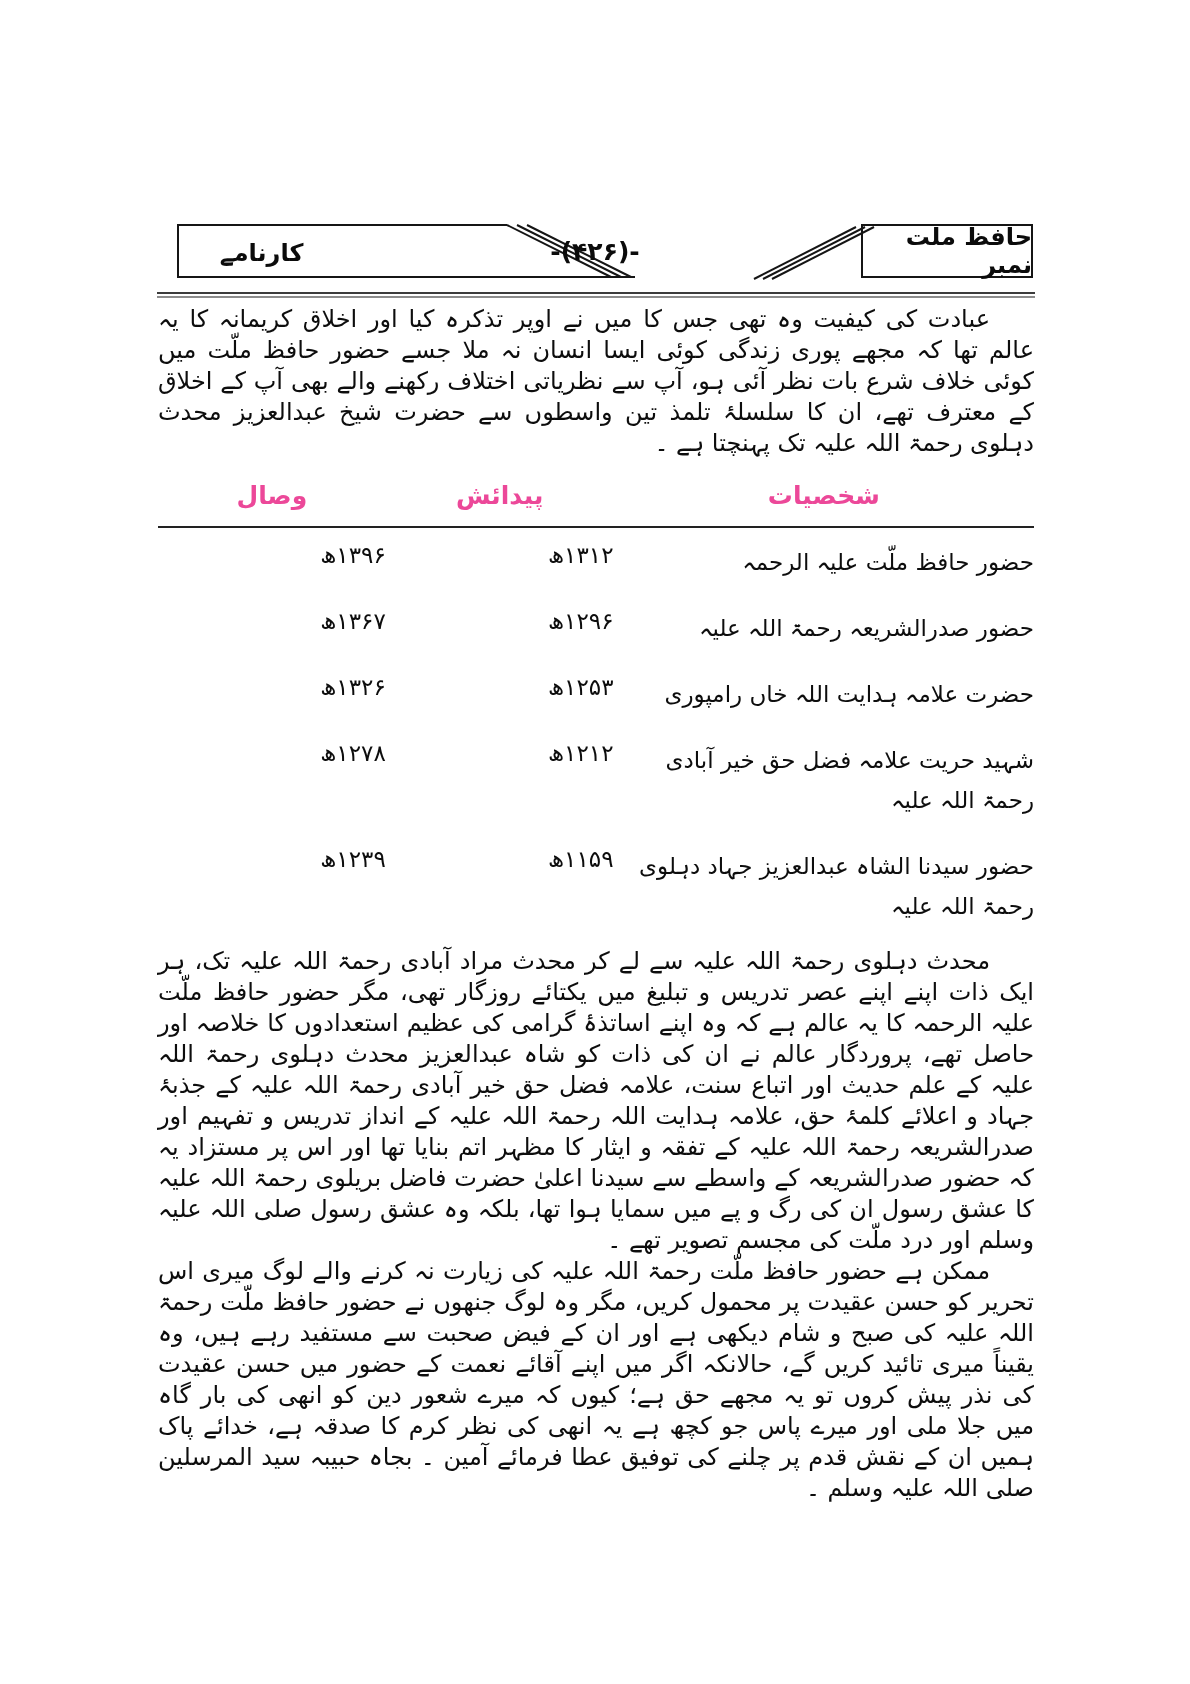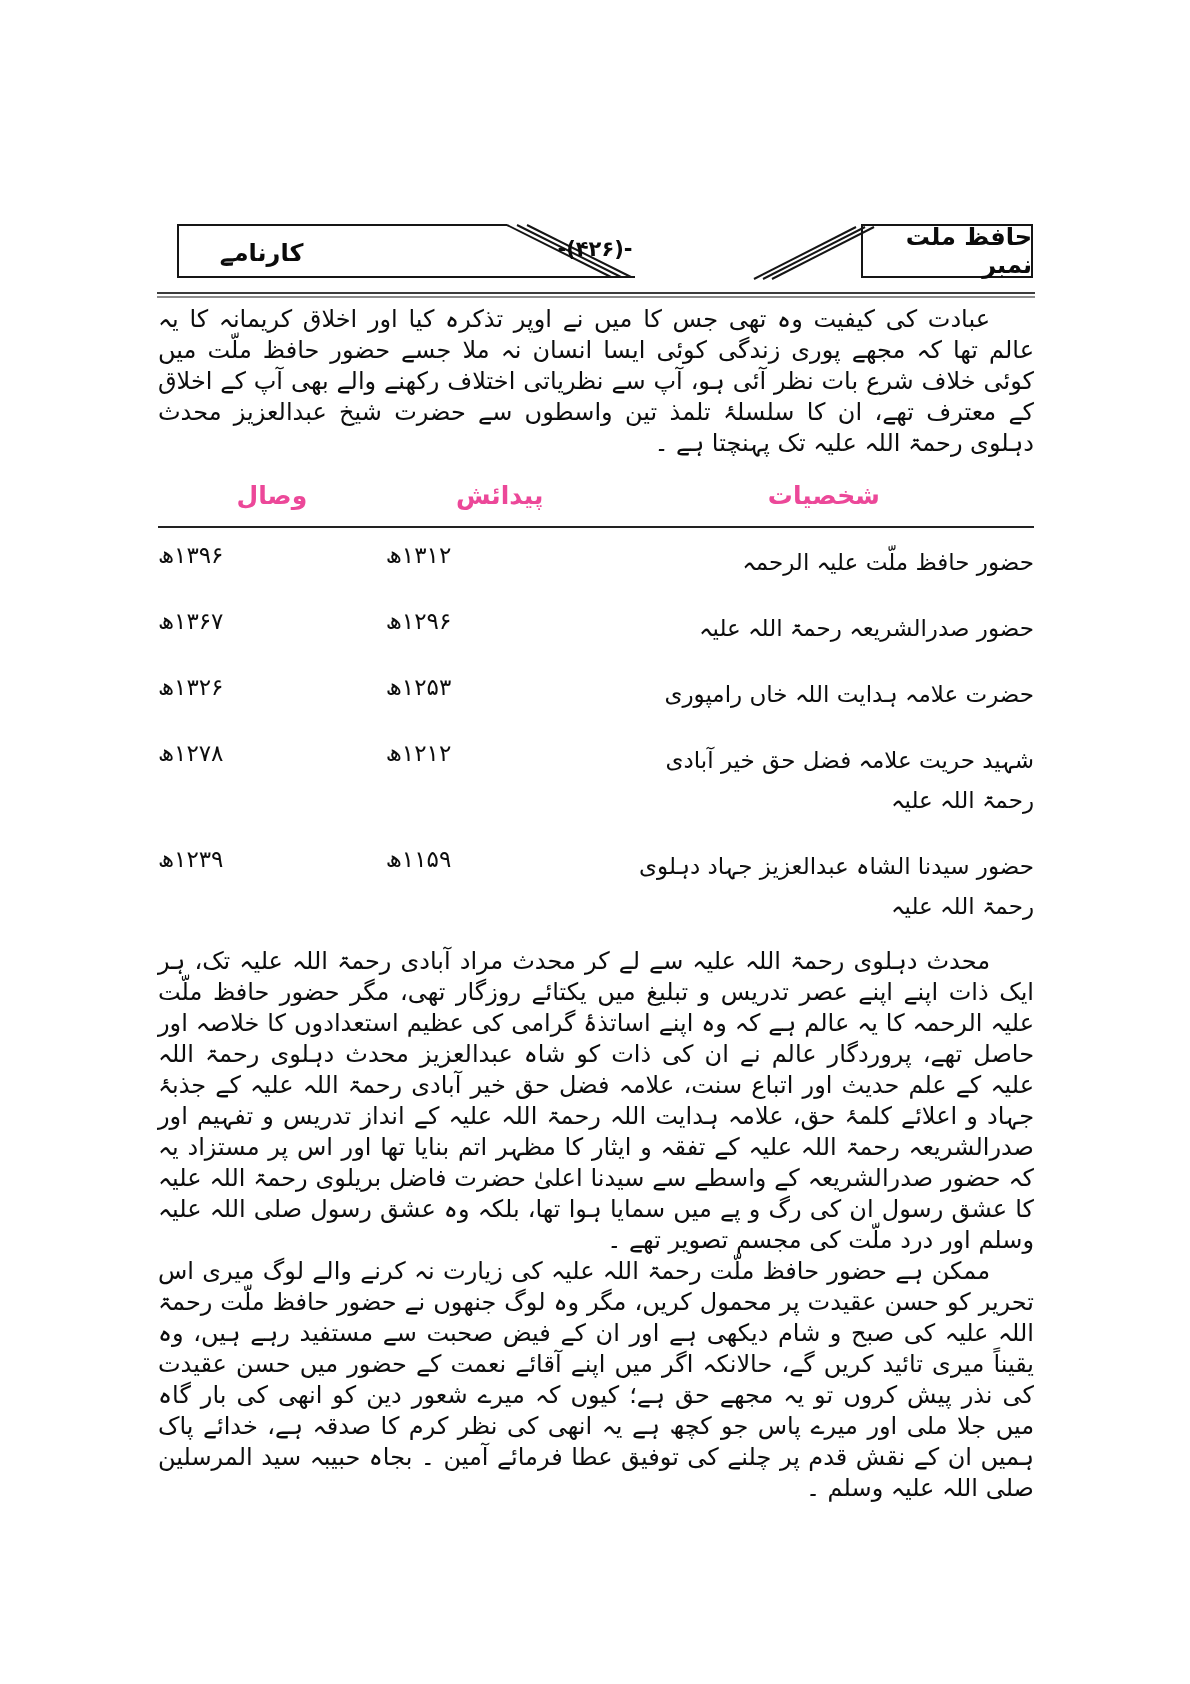--- a/index.html
+++ b/index.html
@@ -19,21 +19,21 @@
   .hdr-label {
     position:absolute;
     display:flex; align-items:center; justify-content:center;
     font-size:24px; font-weight:bold; color:#0b0b0b;
     letter-spacing:1px;
   }
   .hdr-label.left  { left:179px; top:232px; width:165px; height:42px; }
   .hdr-label.right { left:864px; top:228px; width:168px; height:46px; }
   .page-num {
     position:absolute; left:0; top:237px; width:100%;
-    text-align:center; font-size:21px; font-weight:bold; color:#0b0b0b;
+    text-align:center; font-size:25px; font-weight:bold; color:#0b0b0b;
     direction:rtl;
   }
   .double-rule {
     position:absolute; left:157px; top:292px; width:878px; height:6px;
     border-top:2.5px solid #3c3c3c;
     border-bottom:2px solid #8c8c8c;
   }
   
   .flow { position:absolute; left:158px; top:304px; width:876px; direction:rtl; }
   .para {
@@ -47,21 +47,21 @@
   table.persons th {
     font-size:25px; font-weight:bold; color:#ec4899;
     padding:10px 0 16px;
     border-bottom:2.5px solid #222222;
   }
   th.c-person { text-align:center; padding-right:72px; width:48%; }
   th.c-birth  { text-align:center; width:26%; }
   th.c-death  { text-align:center; width:26%; }
   table.persons td { font-size:23px; color:#0d0d0d; padding:14px 0 12px; vertical-align:top; }
   td.c-person { text-align:right; line-height:40px; }
-  td.c-birth, td.c-death { text-align:left; font-size:22px; white-space:nowrap; }
+  td.c-birth, td.c-death { text-align:right; font-size:22px; white-space:nowrap; }
 </style>
 </head>
 <body>
 
 <div class="page">
 
   <svg class="hdr-decor" width="880" height="66" viewBox="0 0 880 66" fill="none" stroke="#151515" stroke-width="2">
 
     <path d="M352,5 L23,5 L23,57 L480,57"></path>
     <line x1="352" y1="5" x2="456" y2="57"></line>

